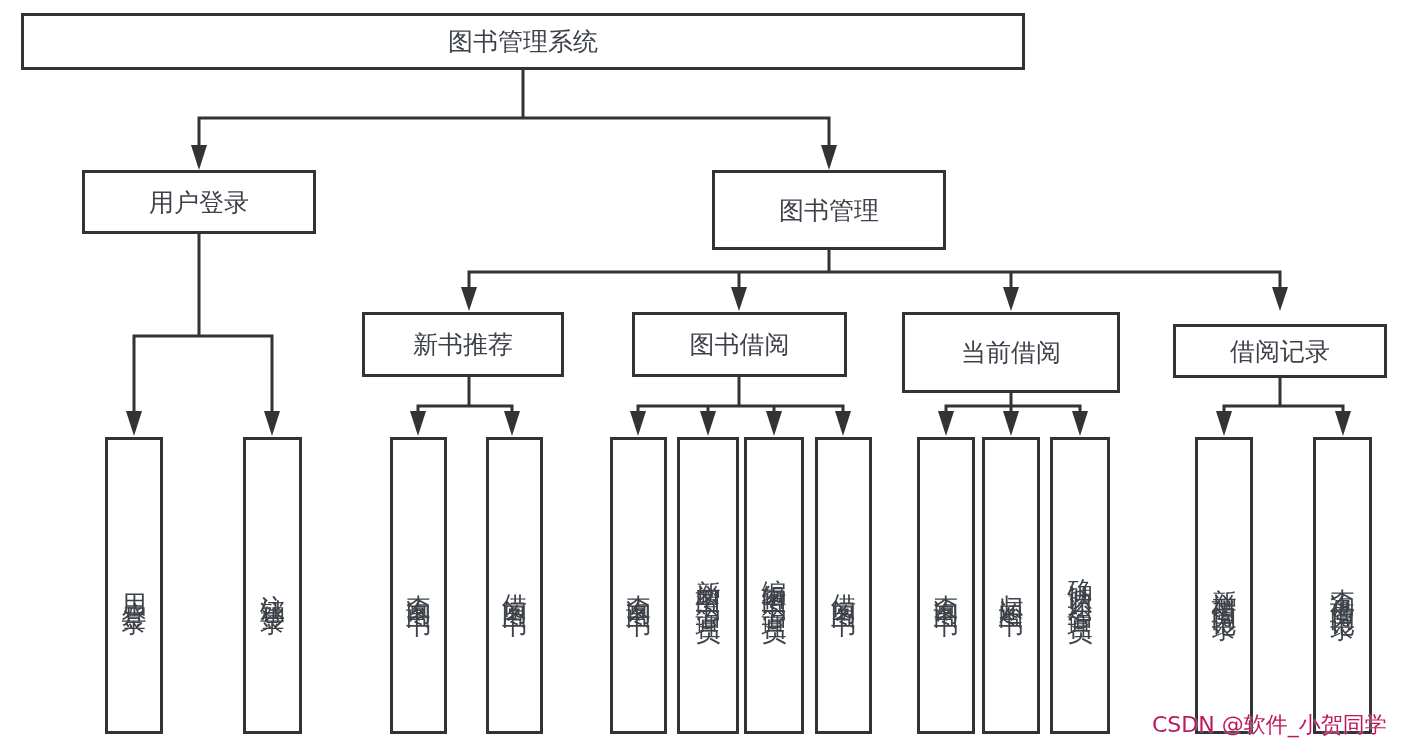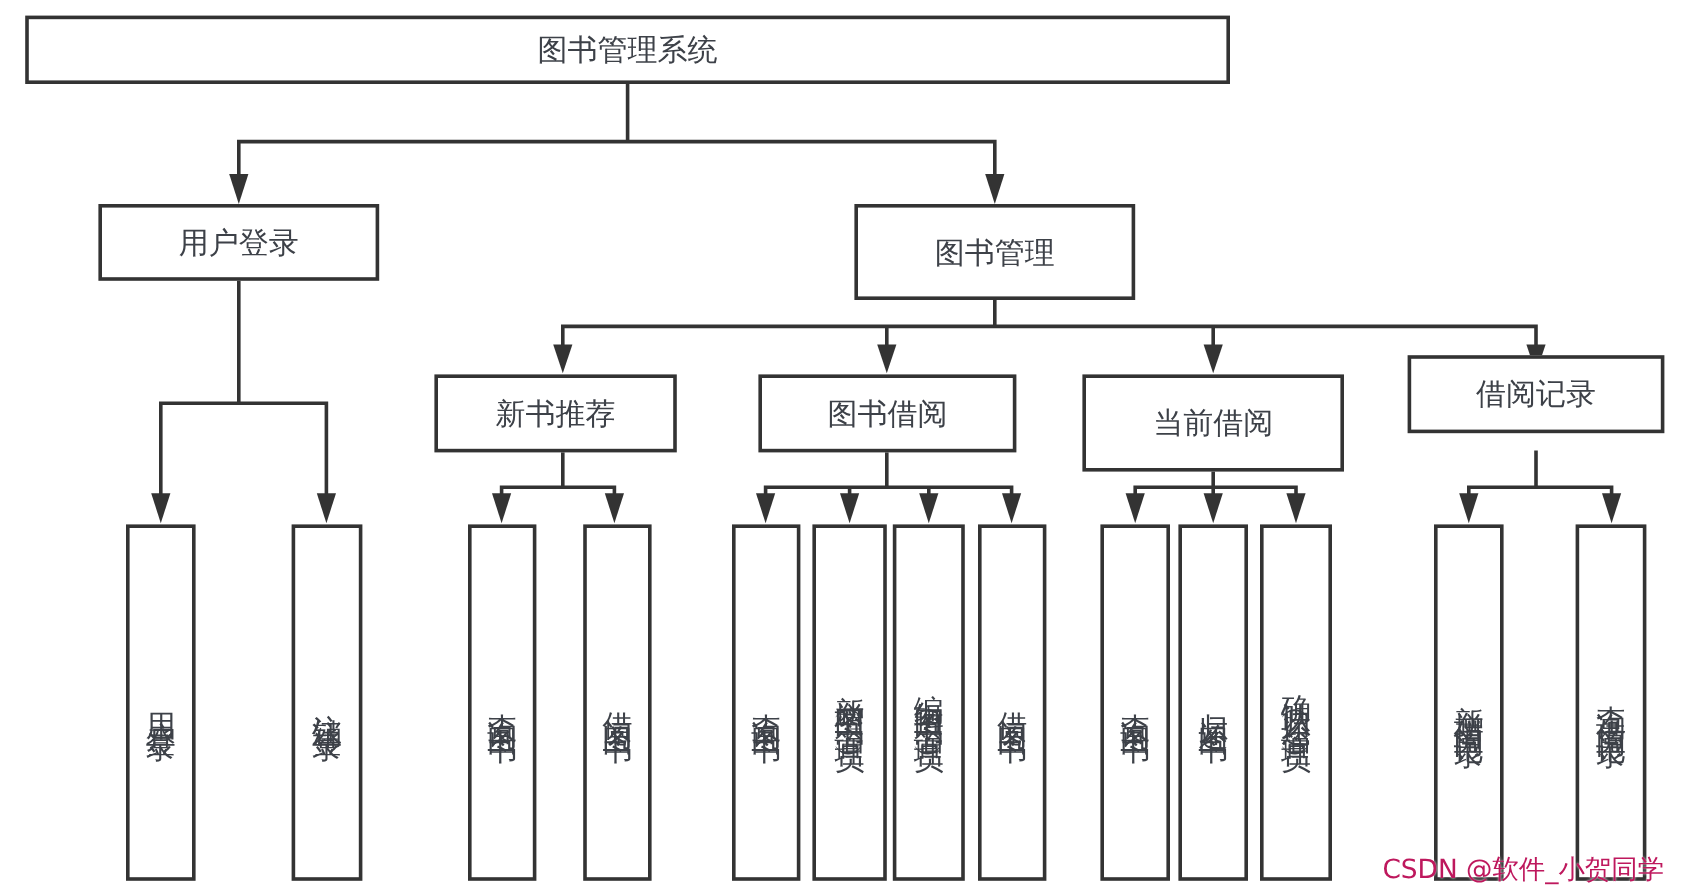--- a/index.html
+++ b/index.html
@@ -98,21 +98,21 @@
 
   <div class="node hnode" style="left:362px; top:312px; width:202px; height:65px;">
     <span>新书推荐</span>
   </div>
   <div class="node hnode" style="left:632px; top:312px; width:215px; height:65px;">
     <span>图书借阅</span>
   </div>
   <div class="node hnode" style="left:902px; top:312px; width:218px; height:81px;">
     <span>当前借阅</span>
   </div>
-  <div class="node hnode" style="left:1173px; top:296px; width:214px; height:65px;">
+  <div class="node hnode" style="left:1173px; top:324px; width:214px; height:54px;">
     <span>借阅记录</span>
   </div>
 
   <div class="node vnode" style="left:105px; top:437px; width:58px; height:297px;">
     <span class="vtext">用户登录</span>
   </div>
   <div class="node vnode" style="left:243px; top:437px; width:59px; height:297px;">
     <span class="vtext">注销登录</span>
   </div>
 

